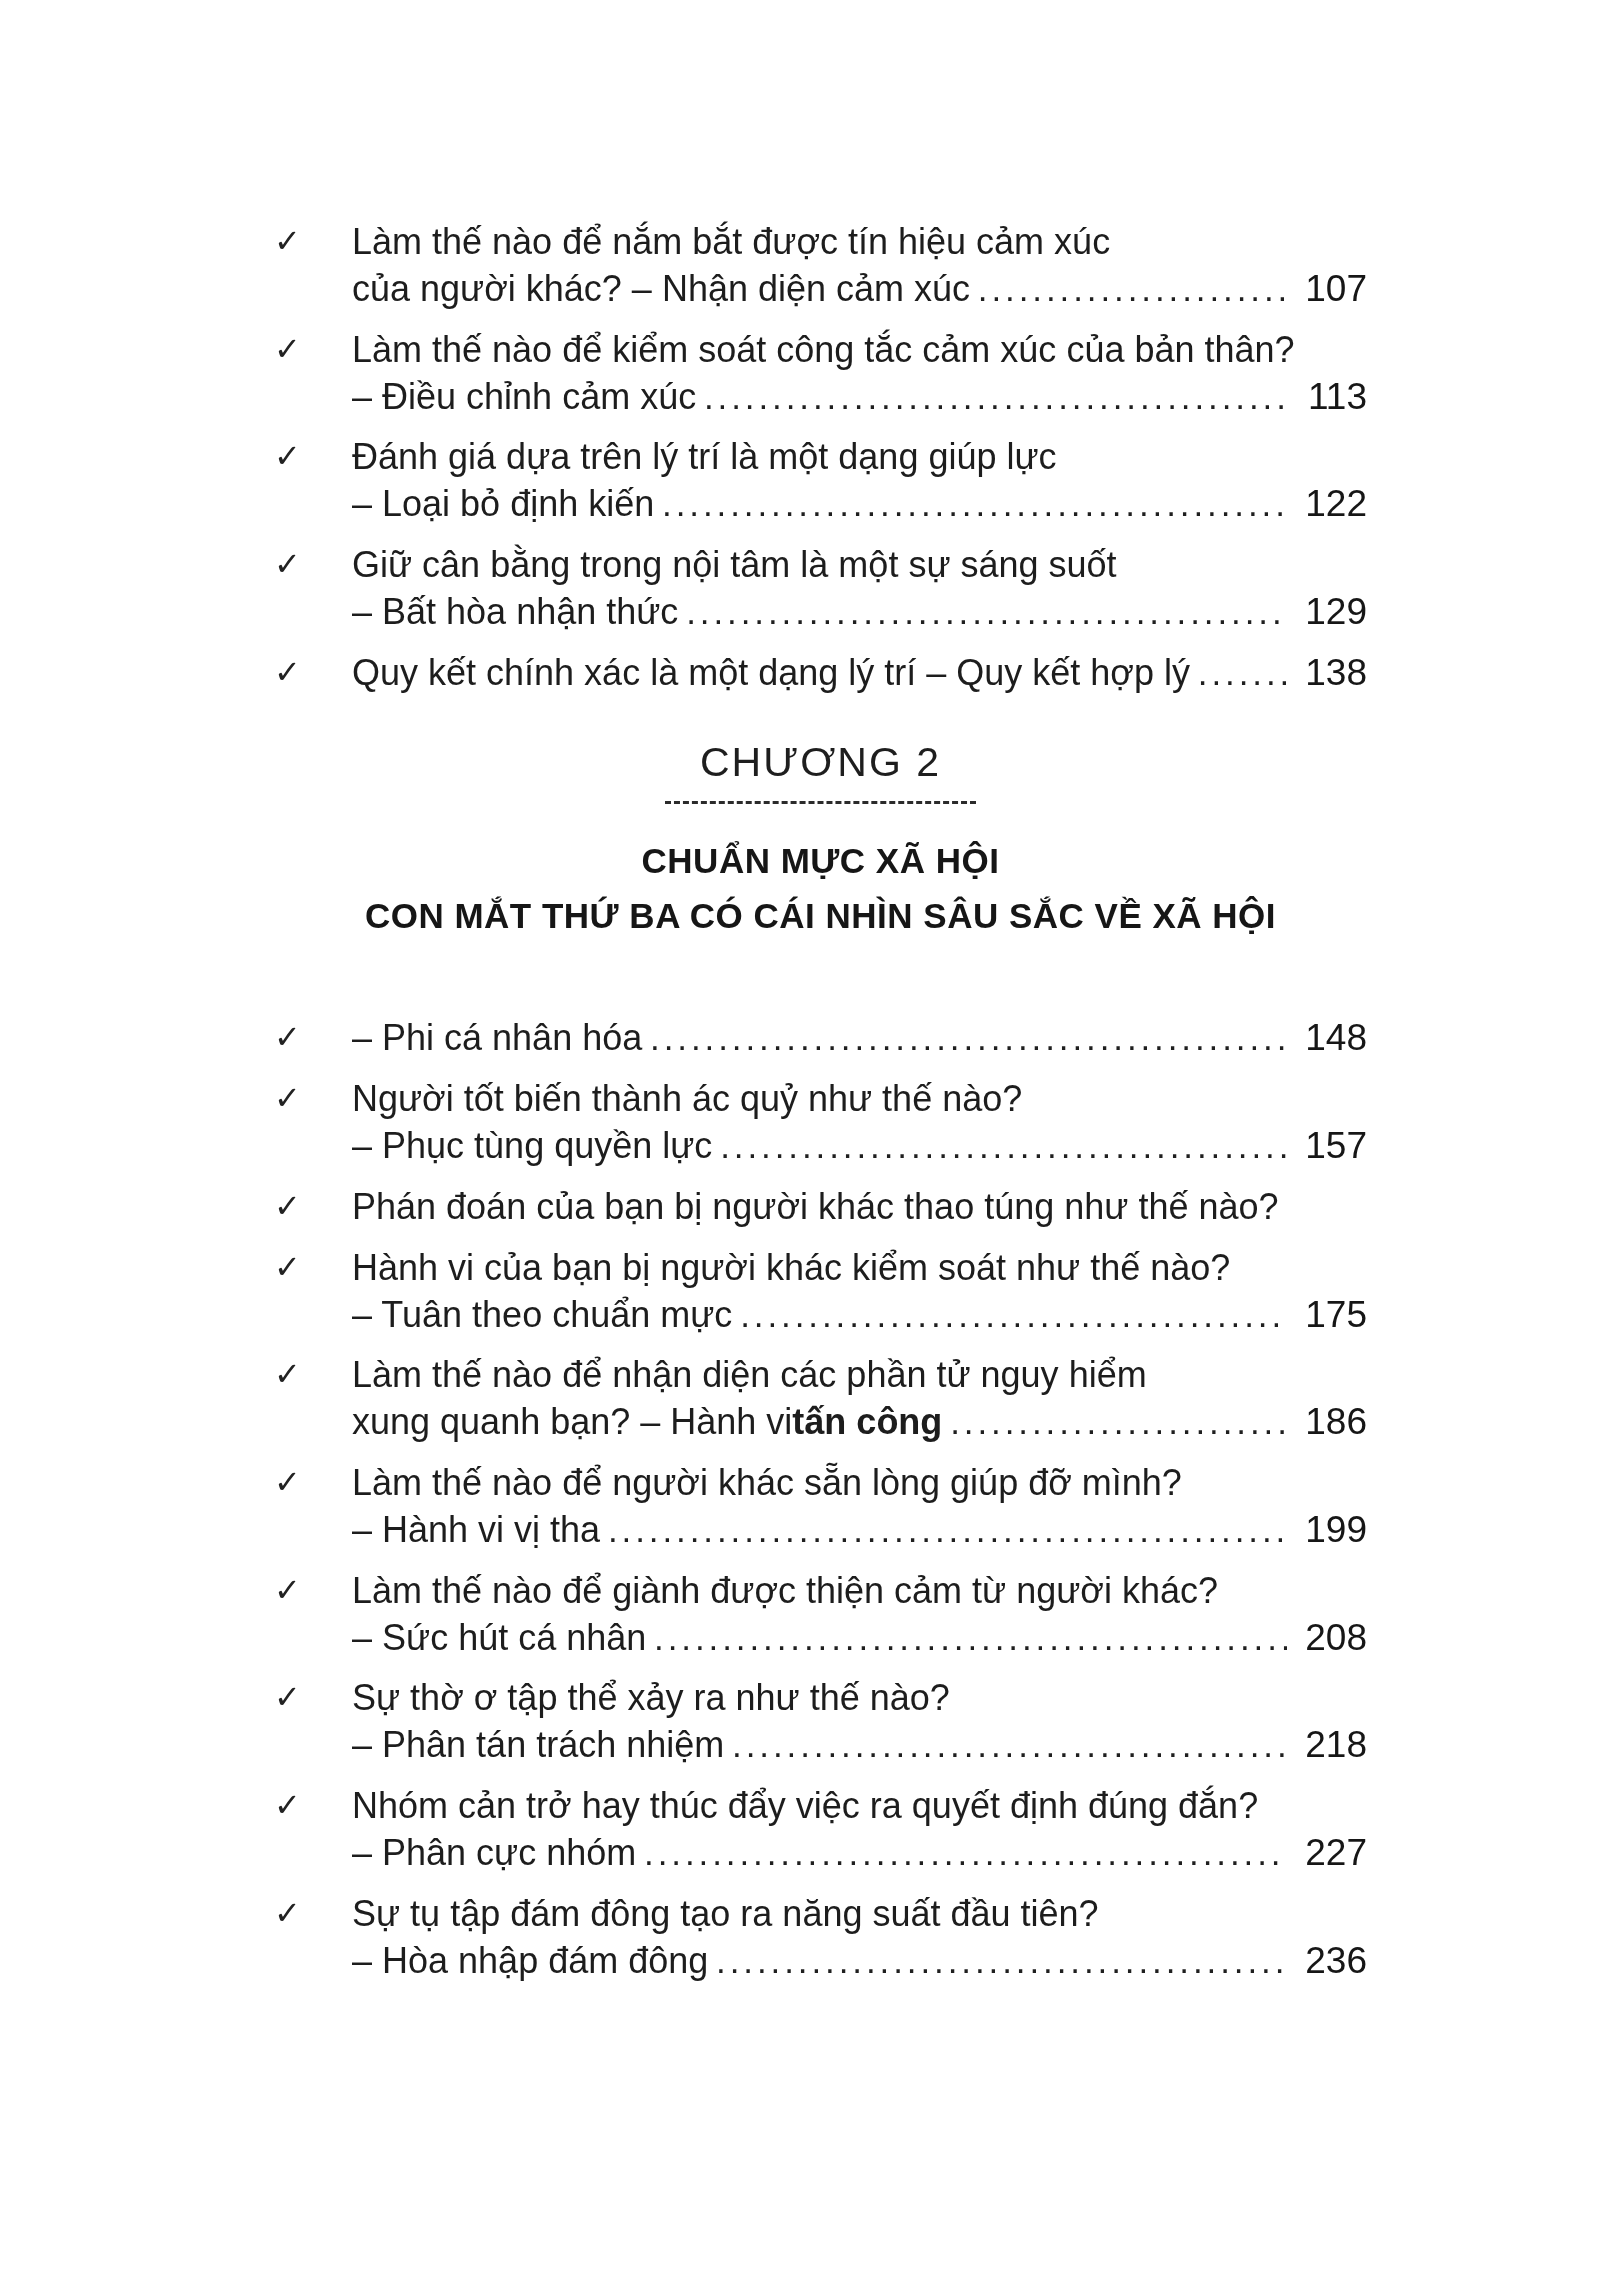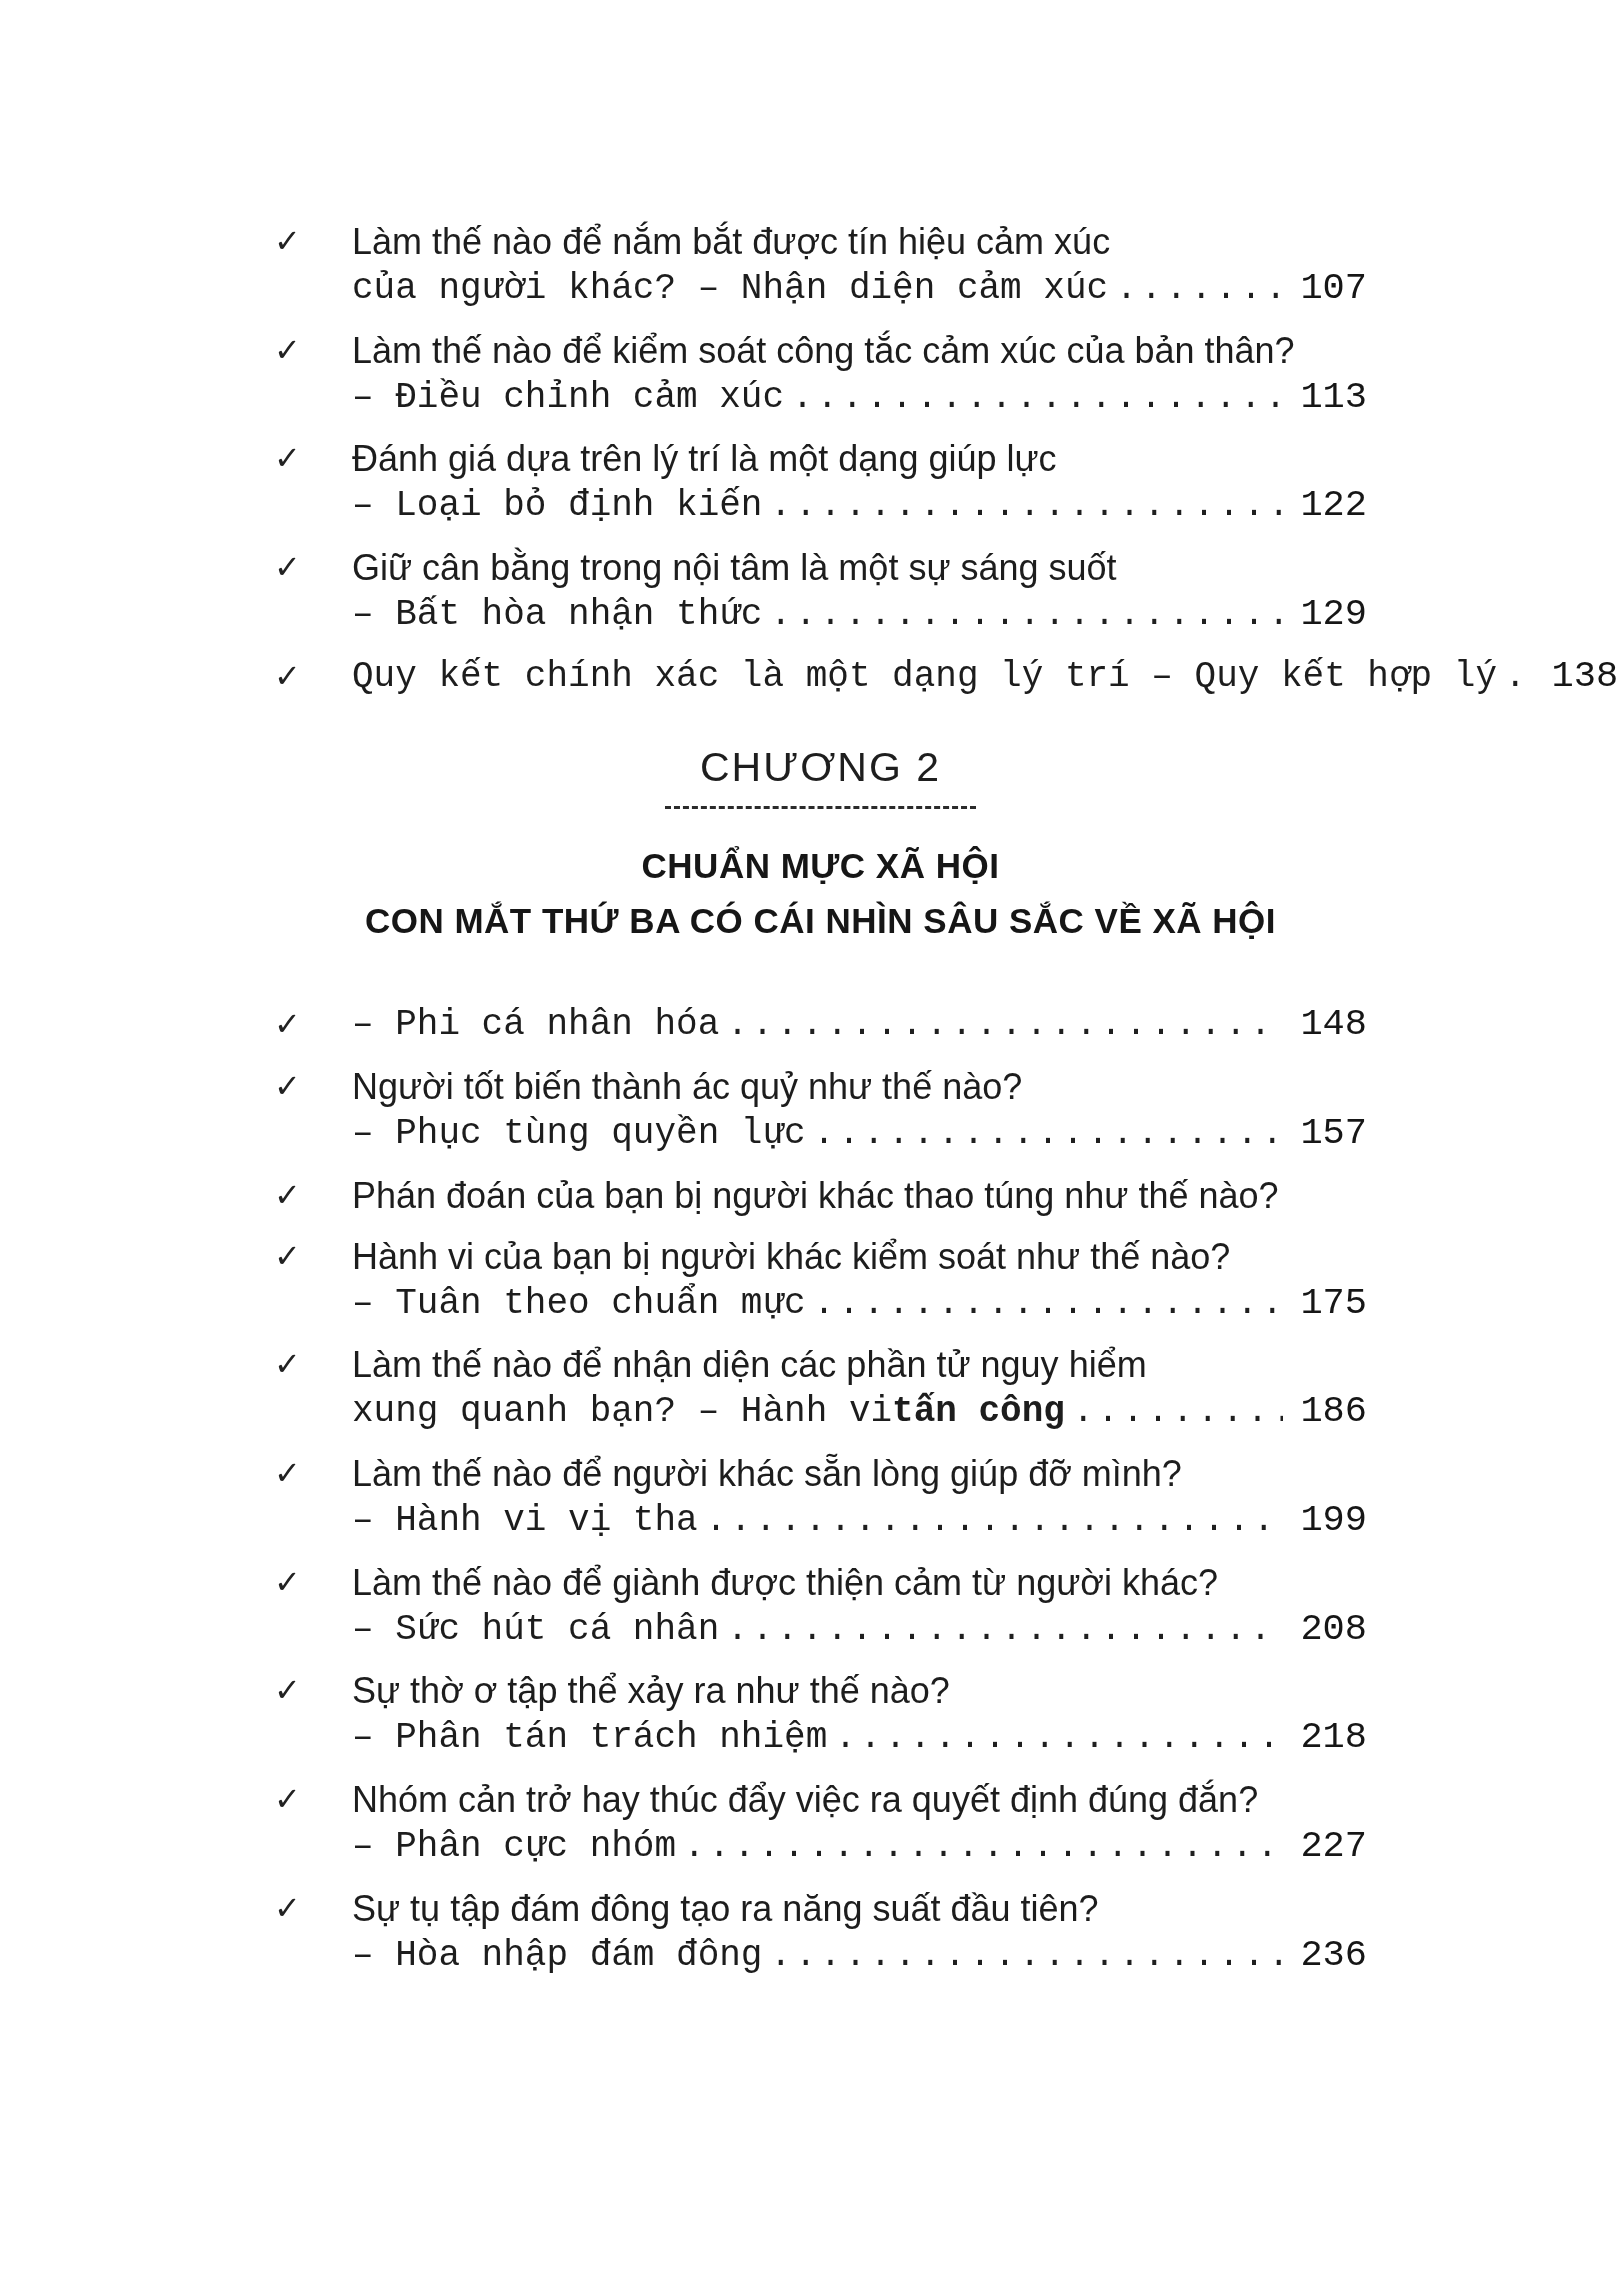--- a/index.html
+++ b/index.html
@@ -39,21 +39,20 @@
     flex:1;
     min-width:0;
   }
   .l1{
     white-space:nowrap;
   }
   .l2{
     display:flex;
     align-items:flex-start;
     white-space:nowrap;
-    font-family:Liberation Mono, monospace;
   }
   .b{font-weight:bold;}
   .leader{
     flex:1;
     overflow:hidden;
     margin:0 9.8px 0 7.8px;
     min-width:29px;
   }
   .leader::after{
     content:"....................................................................................................................................................................................";
@@ -63,21 +62,21 @@
   }
   .pg{
     flex-shrink:0;
     font-size:37px;
     color:#161616;
     margin-left:8px;
   }
   
   .chapter-head{
     margin-top:43px;
-    margin-bottom:53px;
+    margin-bottom:71px;
     text-align:center;
   }
   .chapter-label{
     display:inline-block;
     font-size:41px;
     letter-spacing:2px;
     color:#1e1e1e;
     padding:0 35px 15.7px 35px;
     border-bottom:3.9px dashed #2b2b2b;
   }

